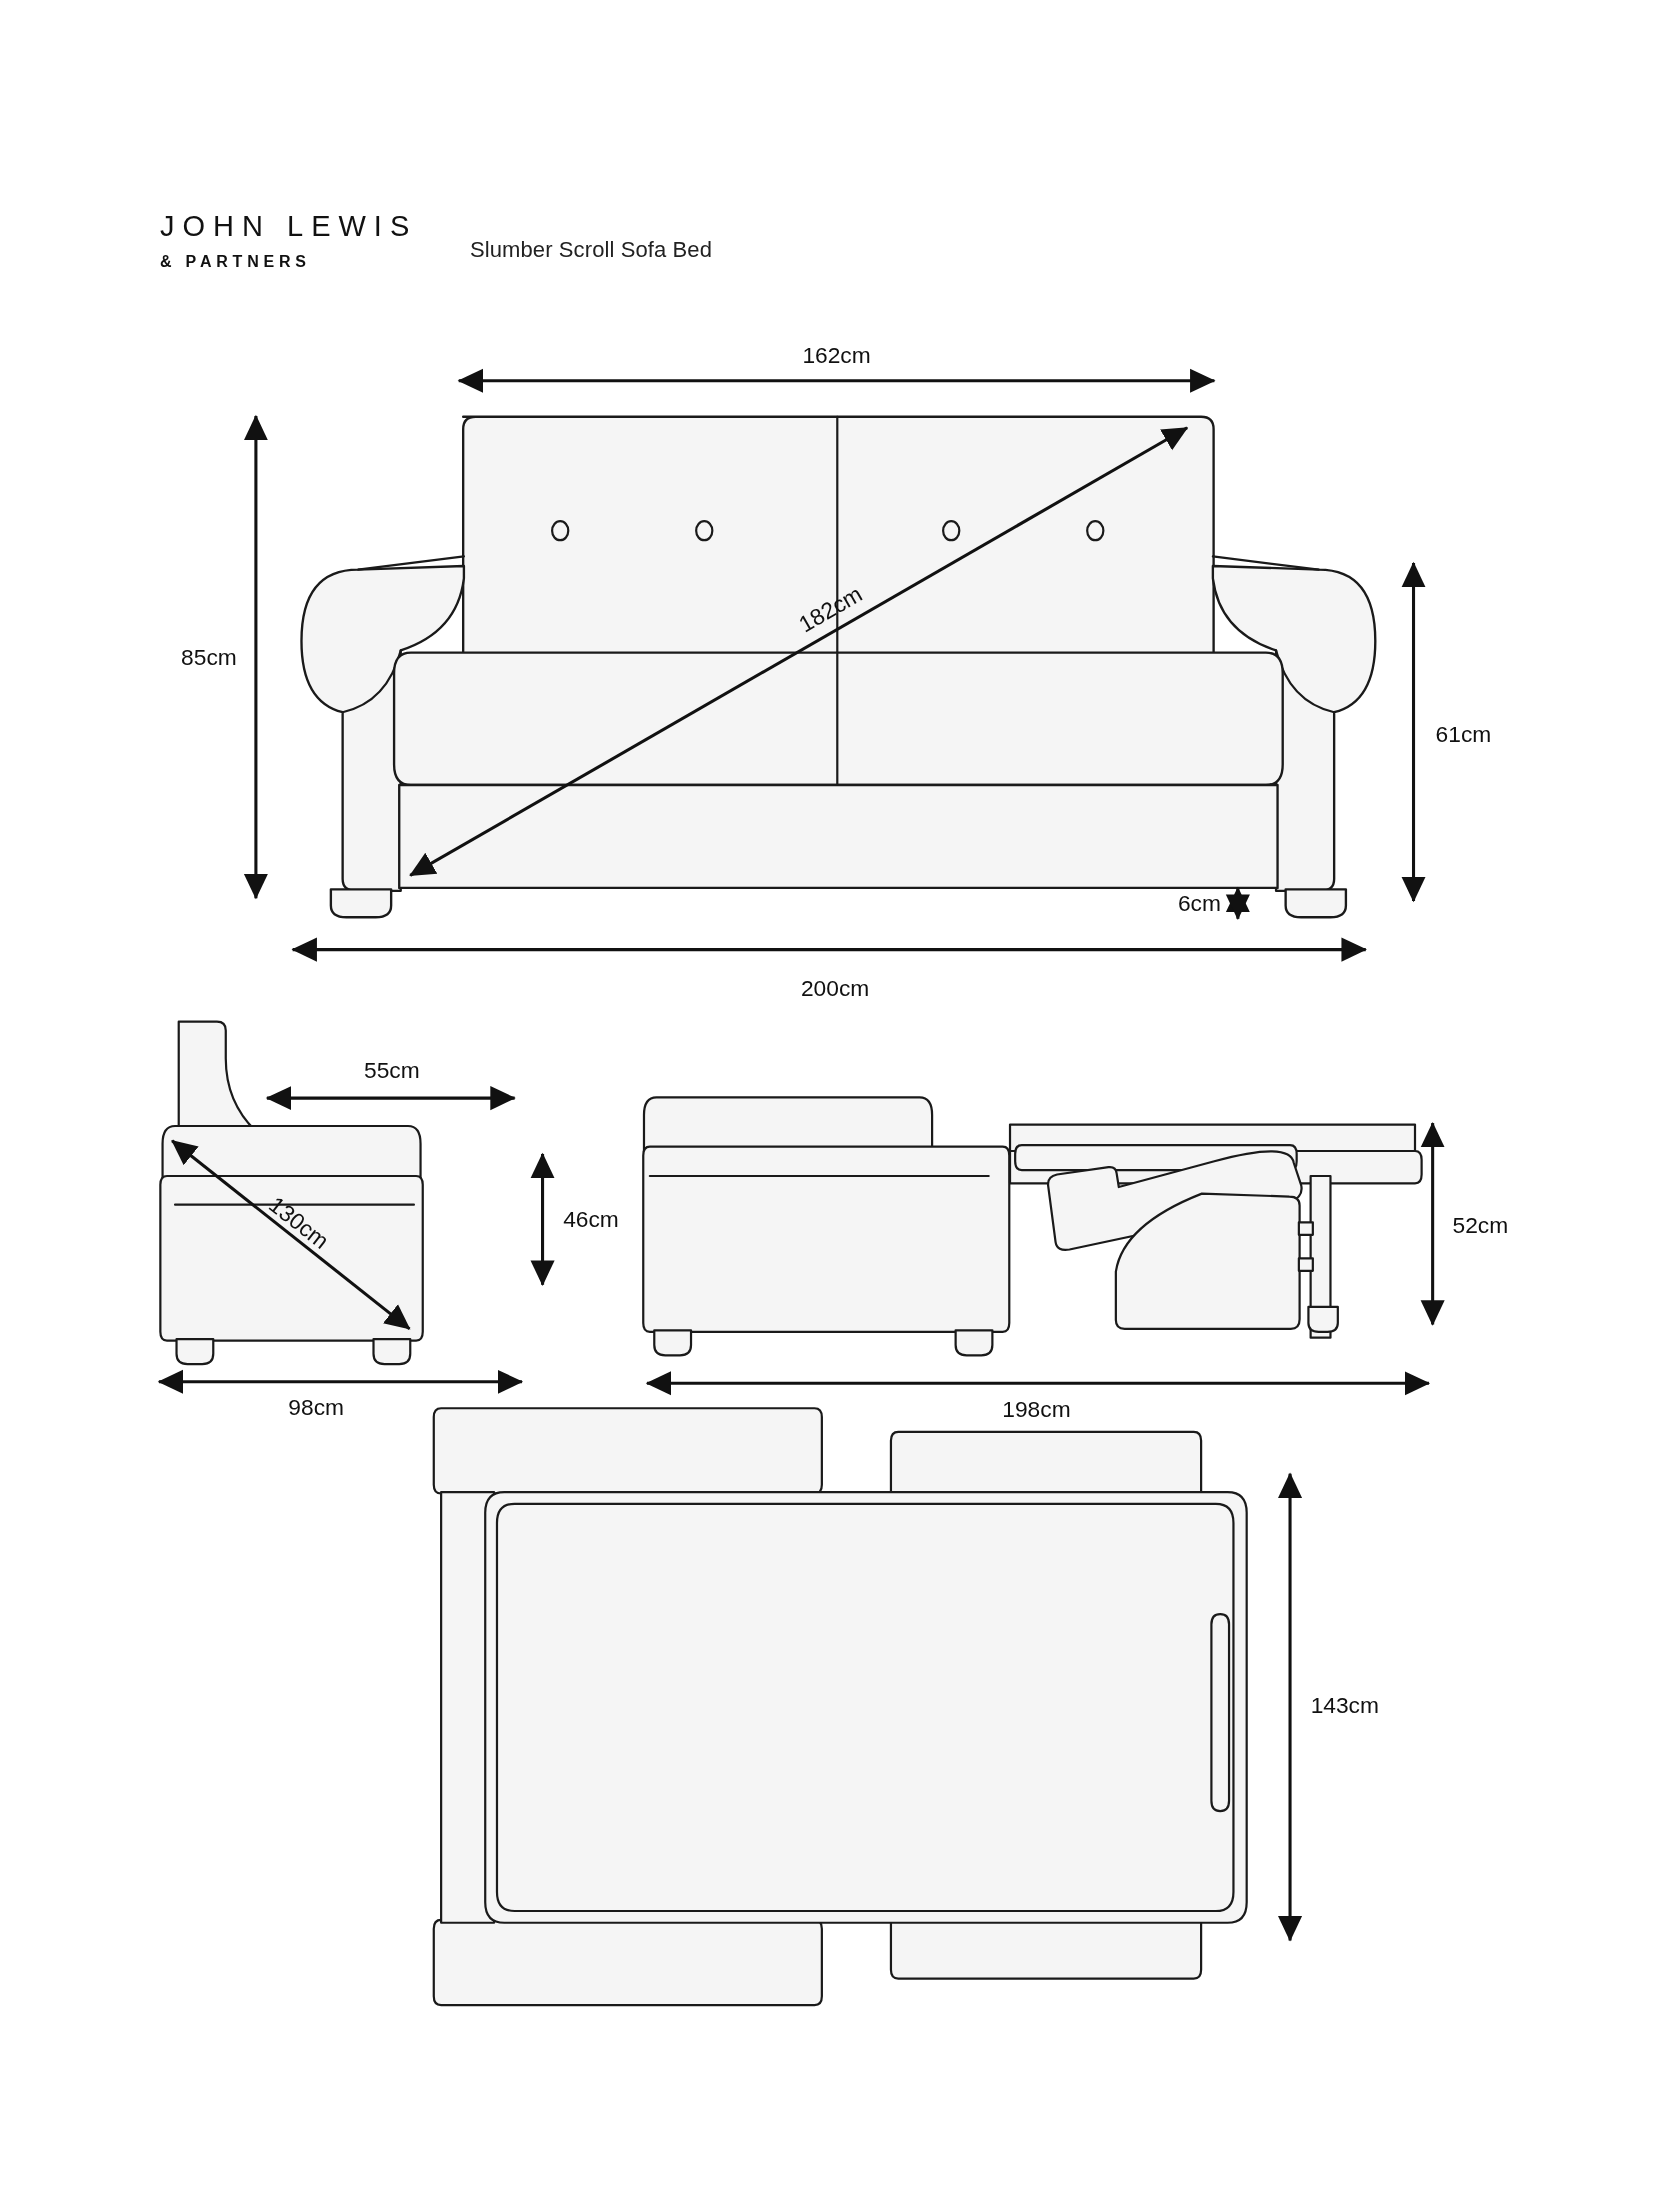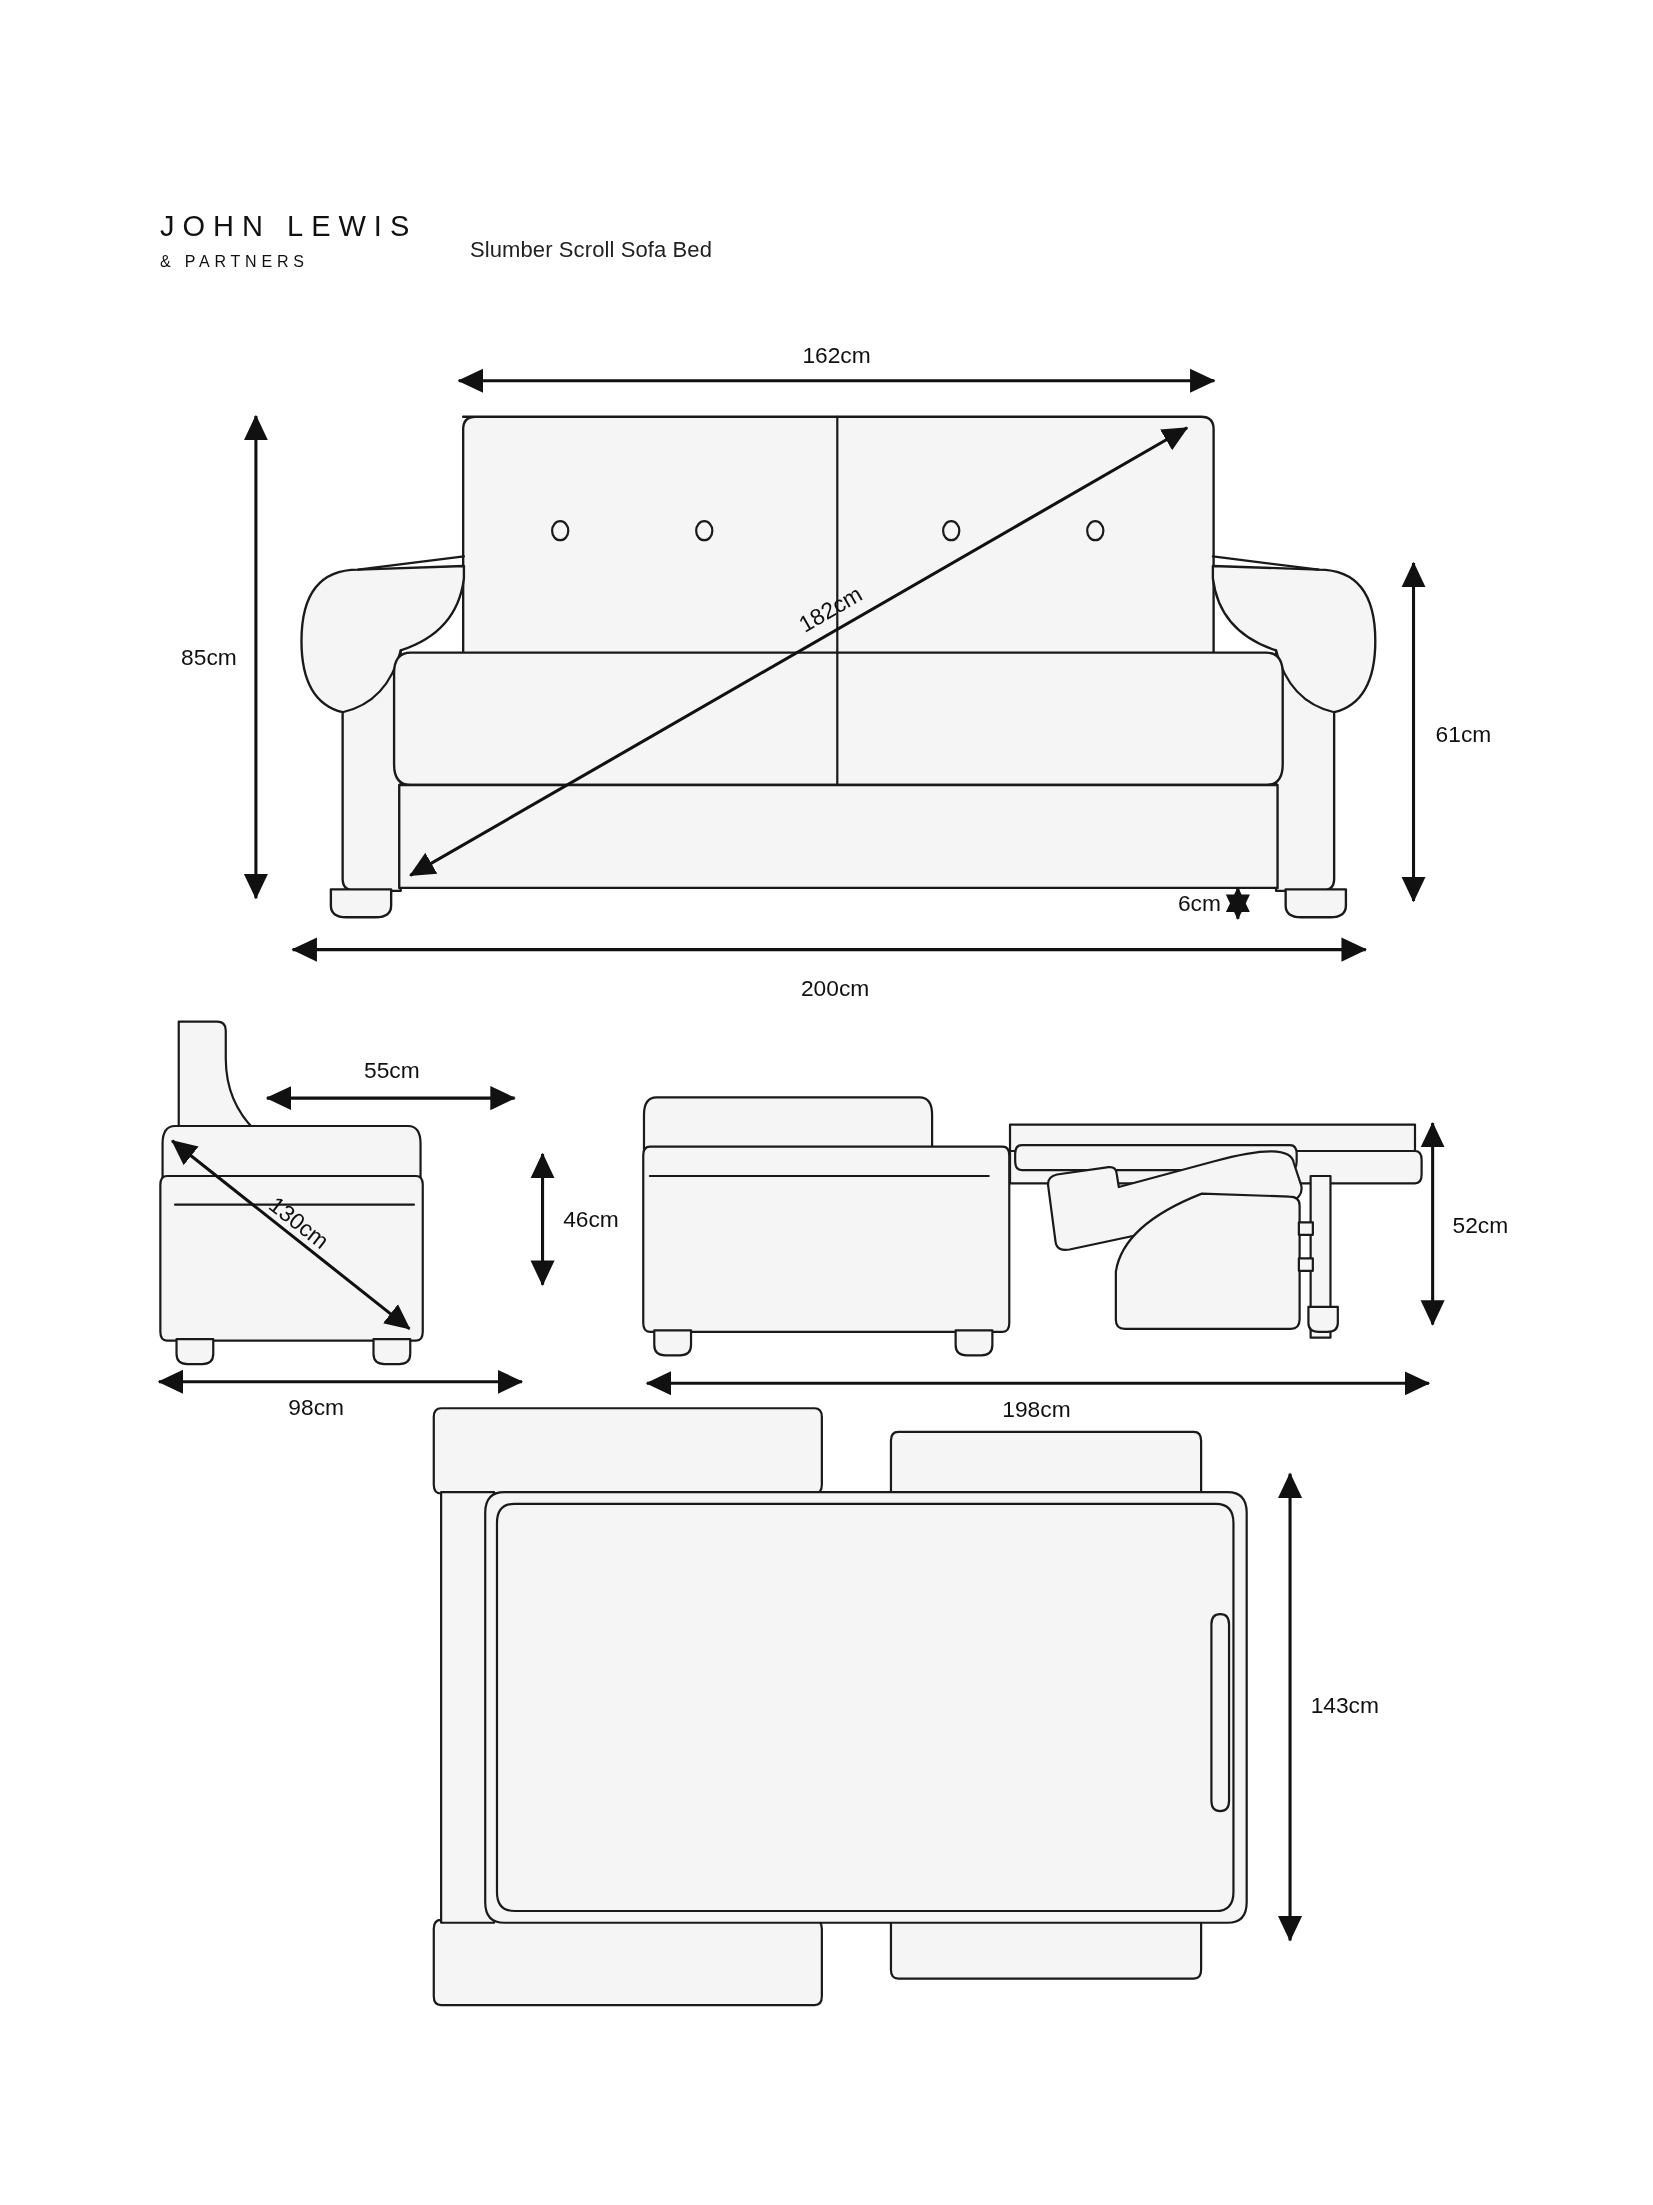--- a/index.html
+++ b/index.html
@@ -33,21 +33,21 @@
     letter-spacing: 8px;
     color: #111111;
     font-weight: 400;
     white-space: nowrap;
     line-height: 1;
   }
   .brand-sub {
     font-size: 16px;
     letter-spacing: 4.8px;
     color: #111111;
-    font-weight: 400;
+    font-weight: 700;
     margin-top: 12.5px;
     white-space: nowrap;
     line-height: 1;
   }
   .product-title {
     position: absolute;
     left: 470px;
     top: 237px;
     font-size: 22px;
     color: #222222;

